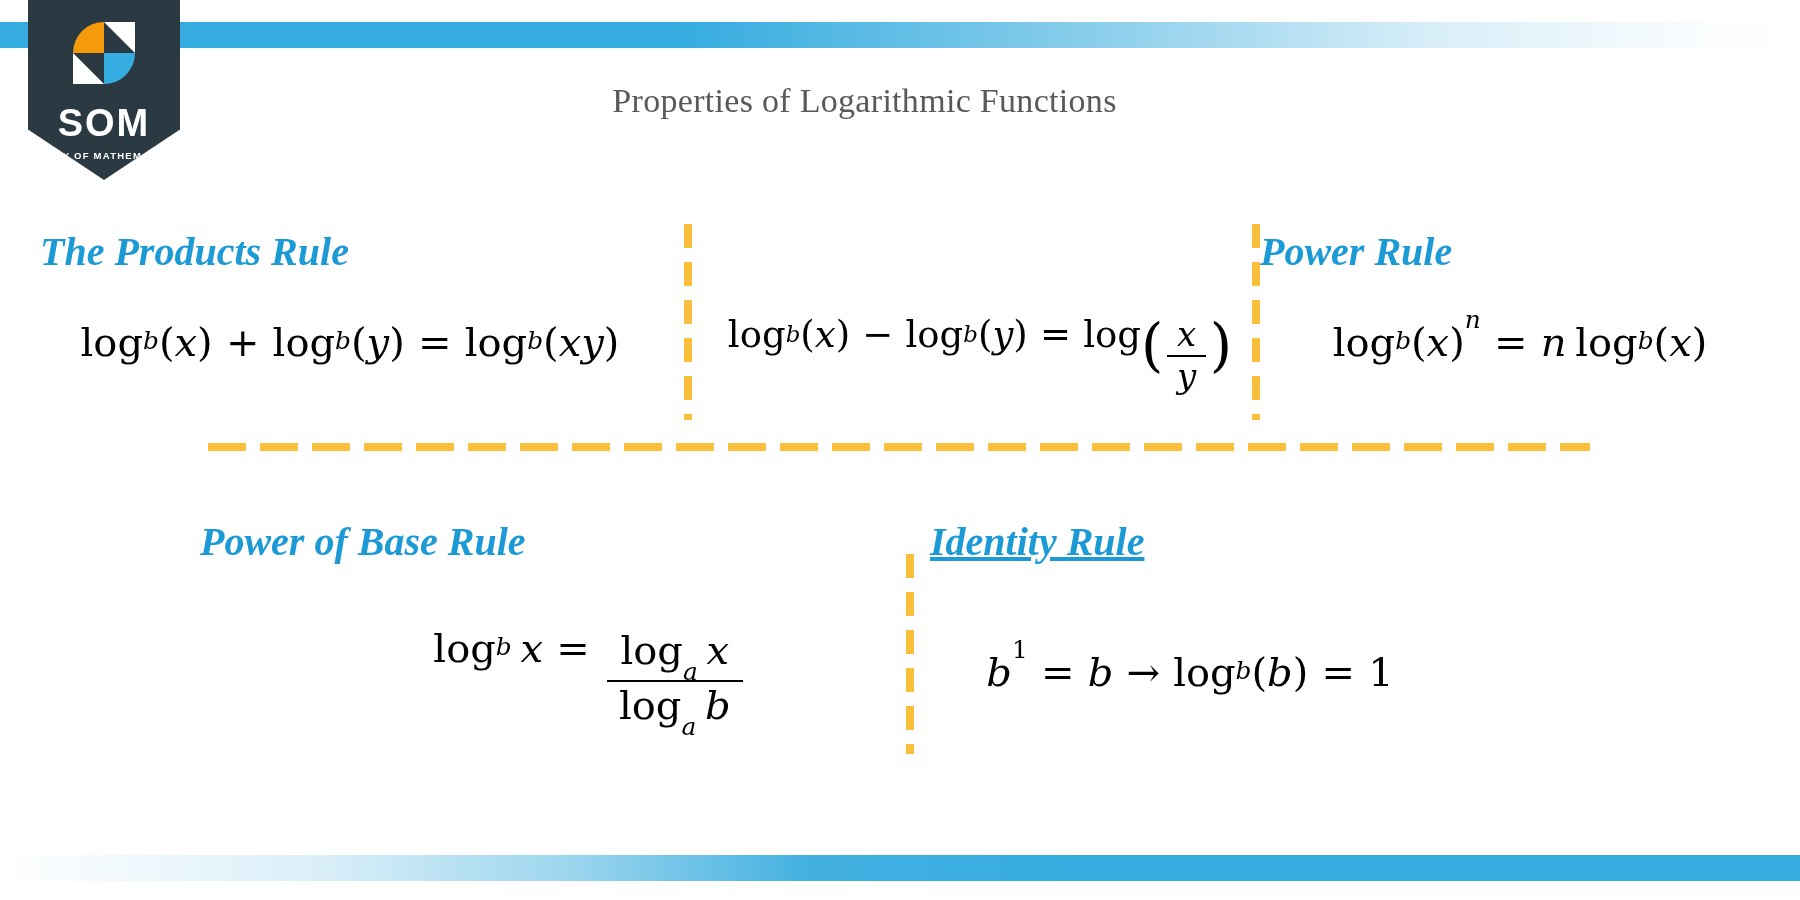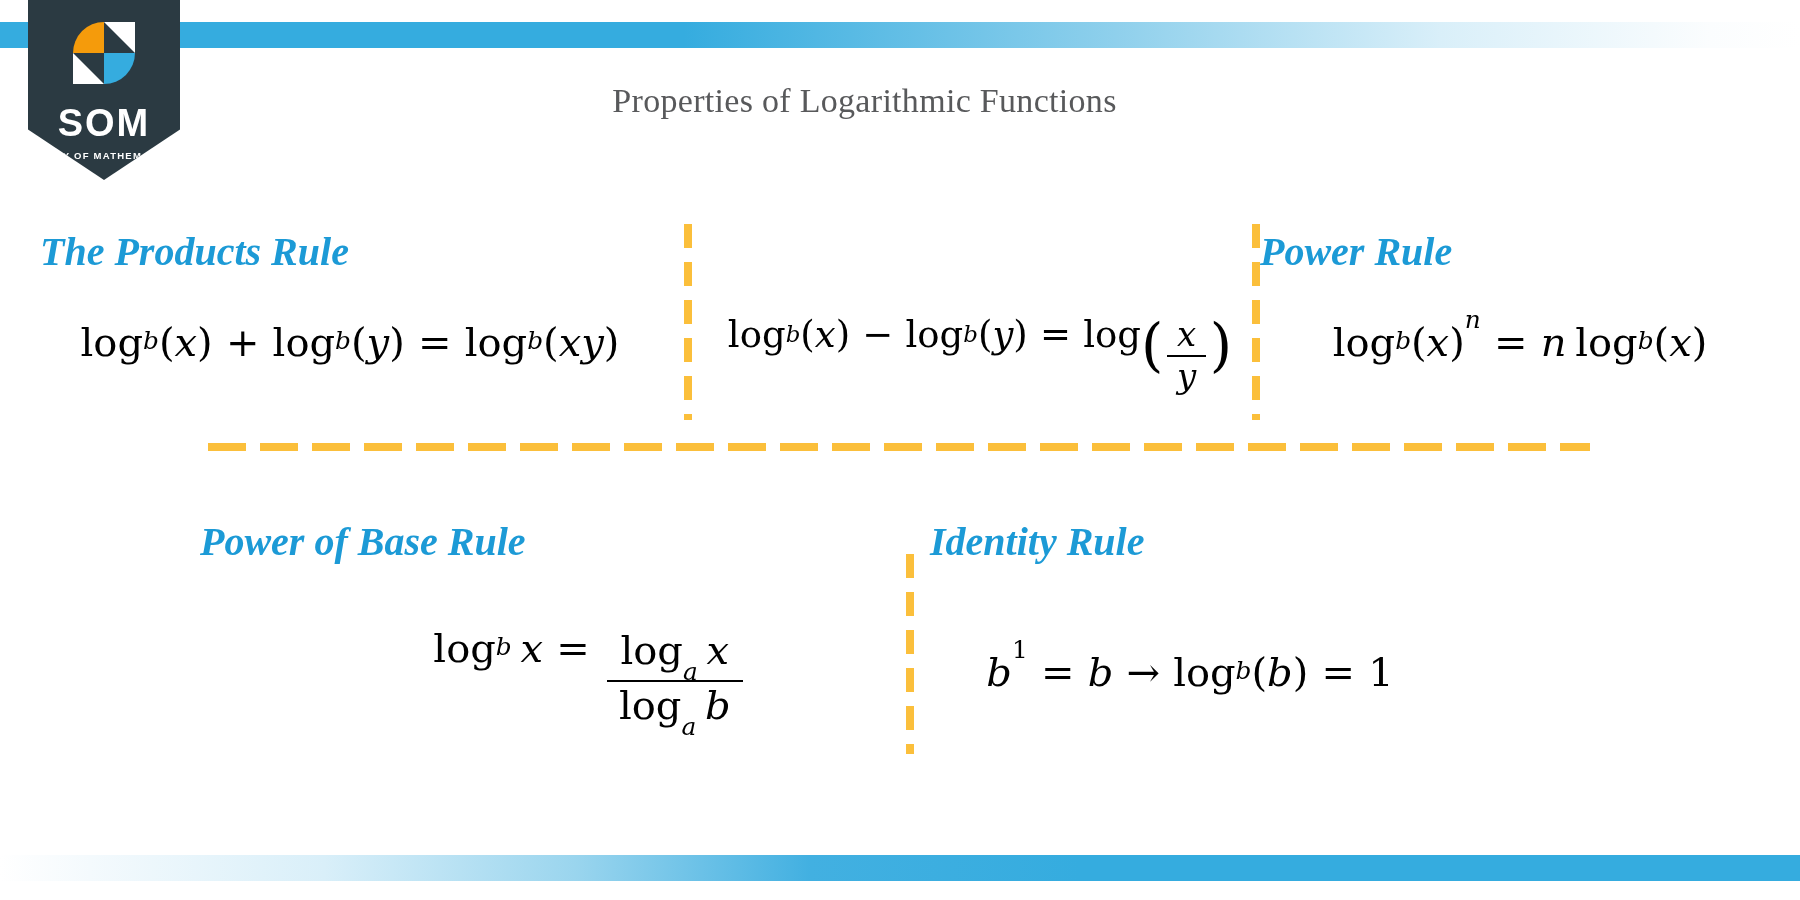--- a/index.html
+++ b/index.html
@@ -285,21 +285,21 @@
         <span class="spw"></span>
       <span class="frac" style="font-size:1em;">
         <span class="num"><span class="mop">log</span><span class="sub">a</span><span class="sp"></span><span class="mi">x</span></span>
         <span class="den"><span class="mop">log</span><span class="sub">a</span><span class="sp"></span><span class="mi">b</span></span>
       </span>
     </span>
   </div>
 
   <div class="v-divider" style="left:906px; top:554px; height:200px;"></div>
 
-  <div class="rule-heading" style="left:930px; top:518px; width:520px;">Identity Rule</div>
+  <div class="rule-heading" style="left:930px; top:518px; width:520px;text-decoration:underline;">Identity Rule</div>
 
   <div class="formula" style="left:930px; top:652px; width:520px;">
     <span class="math">
       <span class="mi">b</span>
         <span class="sup" style="font-style:normal;">1</span>
       <span class="spw"></span>
         <span class="mop">=</span>
         <span class="spw"></span>
       <span class="mi">b</span>
       <span class="spw"></span>

